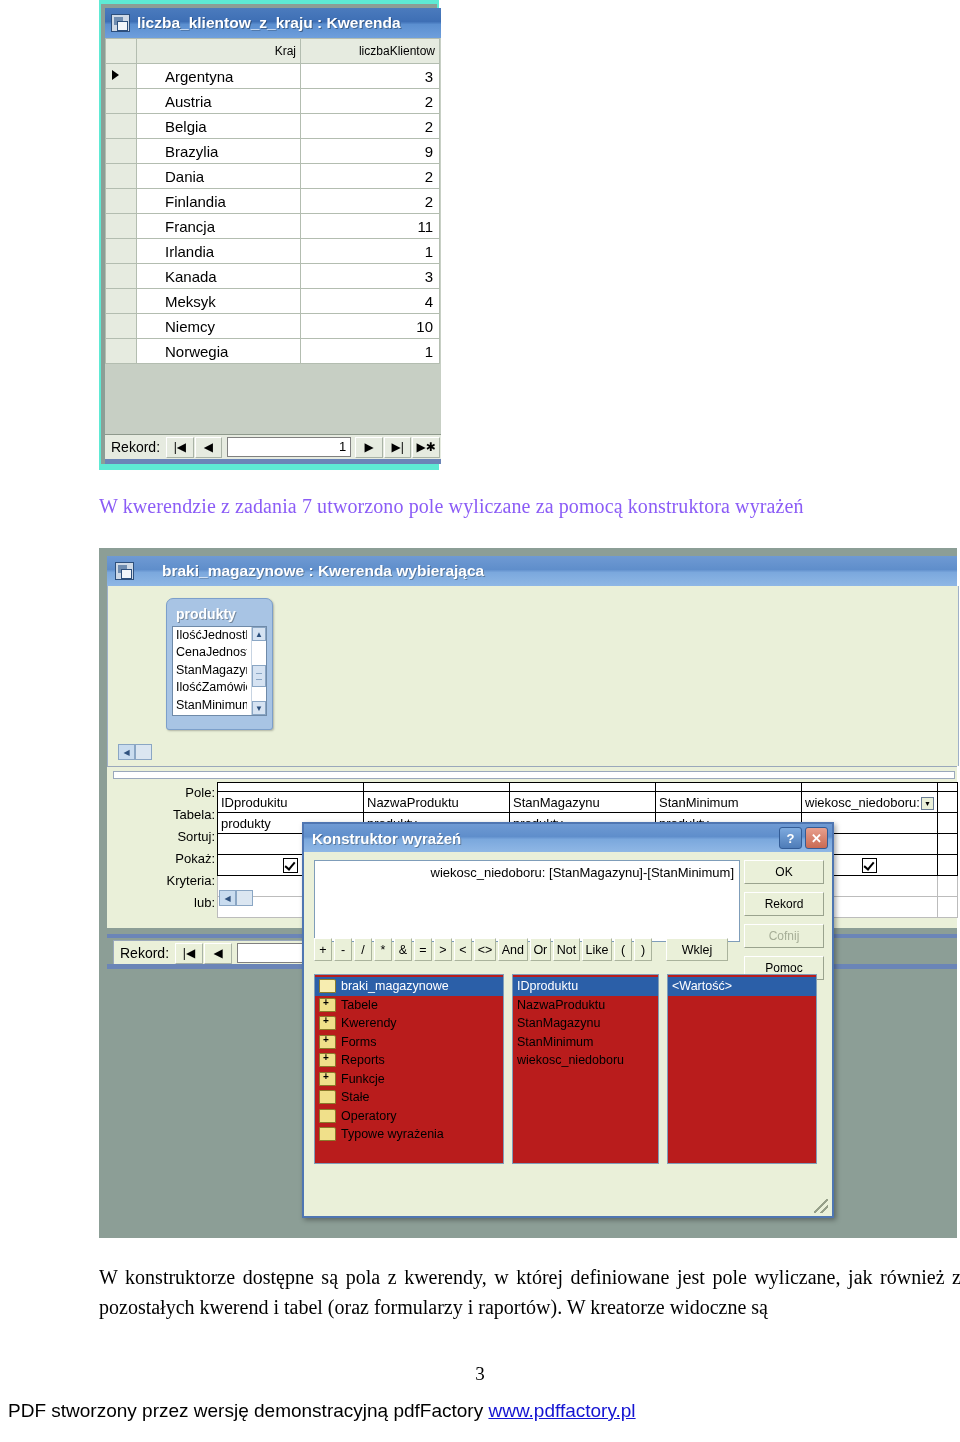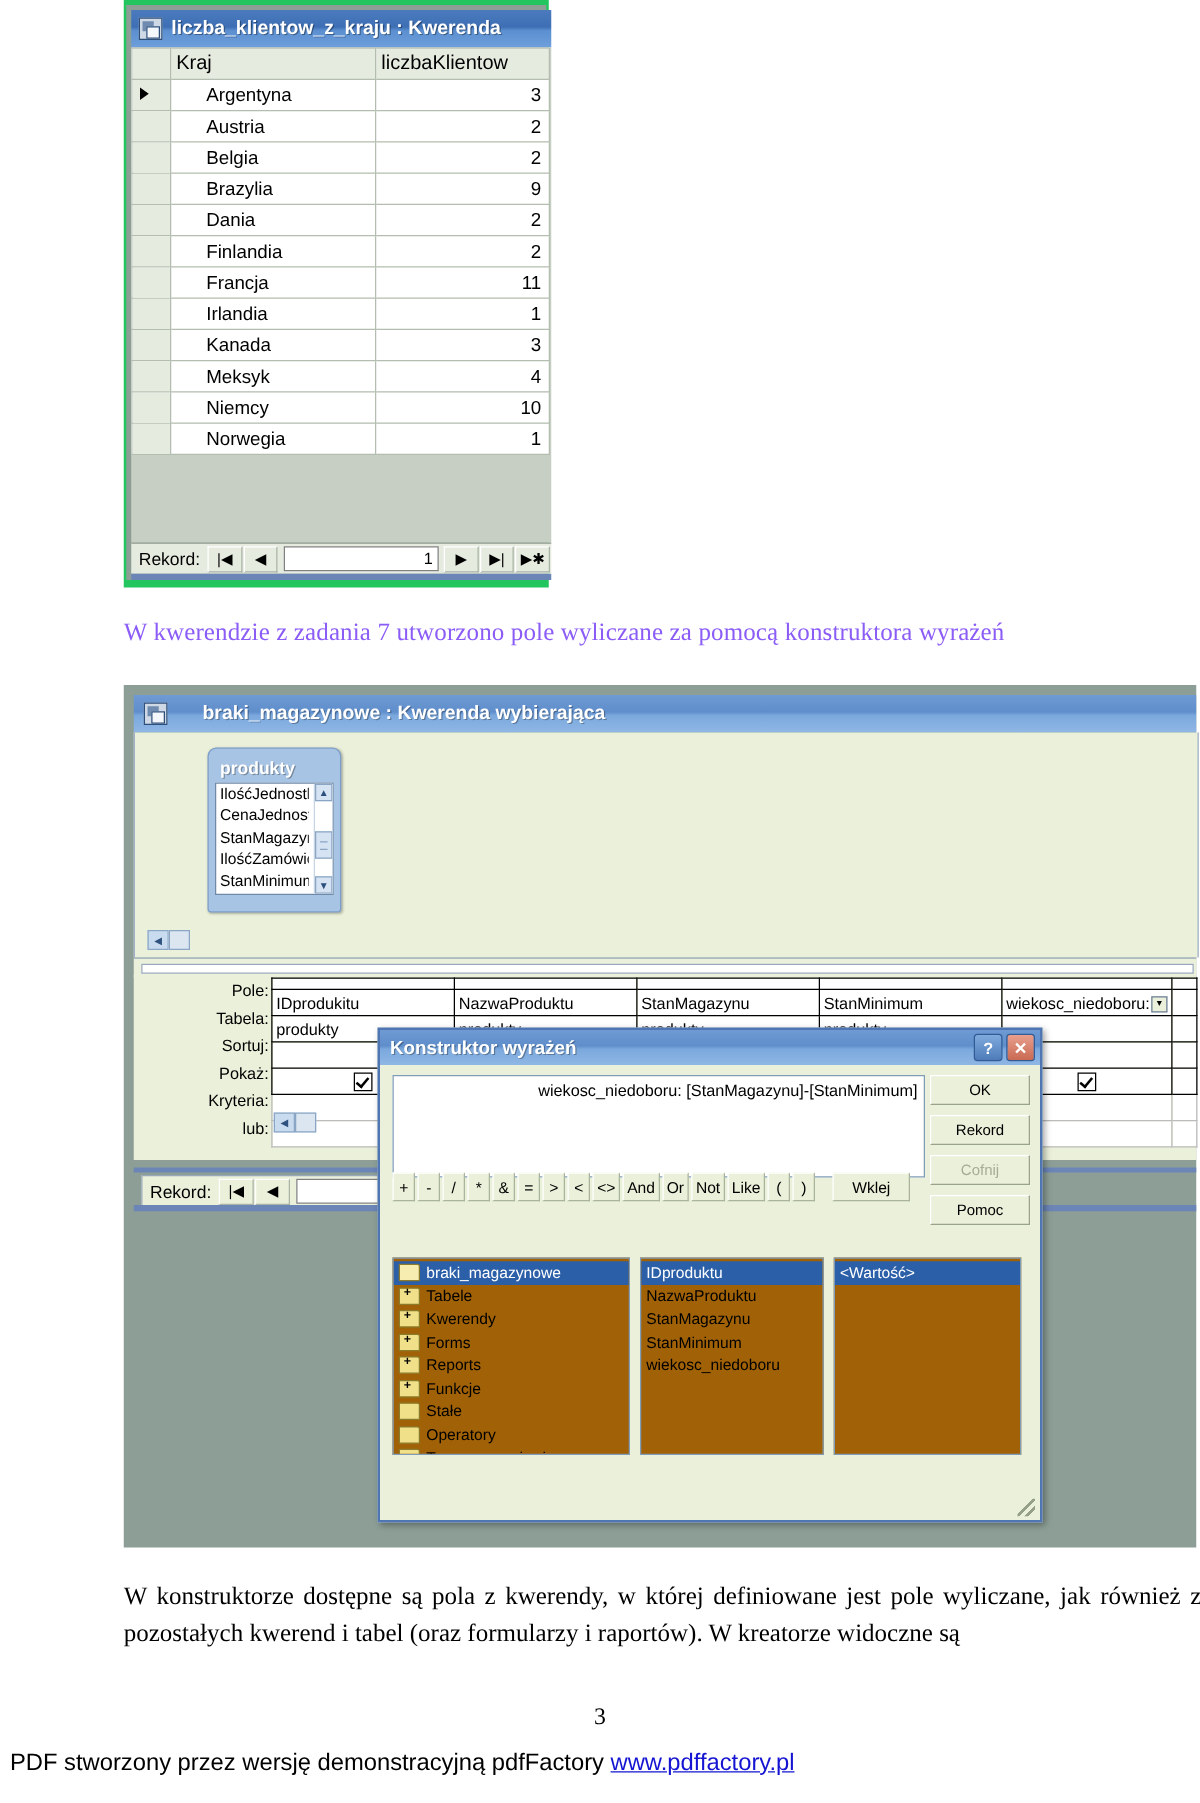--- a/index.html
+++ b/index.html
@@ -6,21 +6,21 @@
   body{
     width:960px;height:1442px;background:#ffffff;position:relative;
     font-family:"Liberation Sans",sans-serif;overflow:hidden;
   }
   
   .abs{position:absolute;}
 
   
   #shot1{
     position:absolute;left:99px;top:0px;width:340px;height:470px;
-    background:#22c55e;
+    background:#5eead4;
   }
   #shot1 .winbody{
     position:absolute;left:2px;top:4px;width:336px;height:460px;
     background:#8c9e96;
   }
   #shot1 .titlebar{
     position:absolute;left:4px;top:4px;width:336px;height:30px;
     background:linear-gradient(to bottom,#4b7bbd 0%,#3e6fb5 45%,#5b8fd0 55%,#6f9fdc 100%);
     display:flex;align-items:center;
   }
@@ -43,21 +43,21 @@
   #shot1 .gridwrap{
     position:absolute;left:4px;top:34px;width:336px;height:396px;
     background:#c7cfc4;overflow:hidden;
   }
   #shot1 table{border-collapse:collapse;table-layout:fixed;width:313px;
     background:#ffffff;font-size:15px;color:#000;}
   #shot1 td,#shot1 th{
     border:1px solid #b3bdb0;height:24px;padding:0 4px;font-weight:normal;
     overflow:hidden;white-space:nowrap;
   }
-  #shot1 th{background:#e6ebe0;text-align:left;font-size:16px;}
+  #shot1 th{background:#e6ebe0;text-align:right;font-size:12px;}
   #shot1 td.sel{background:#e6ebe0;width:22px;padding:0;position:relative;}
   #shot1 td.sel .tri{
     position:absolute;left:6px;top:6px;width:0;height:0;
     border-left:7px solid #000;border-top:5px solid transparent;border-bottom:5px solid transparent;
   }
   #shot1 td.country{width:155px;text-align:left;padding-left:28px;}
   #shot1 td.num{width:130px;text-align:right;padding-right:6px;}
   #shot1 th.c1{width:22px;background:#e6ebe0;}
   #shot1 th.c2{width:155px;}
   #shot1 th.c3{width:130px;}
@@ -257,21 +257,21 @@
   .dbtn{
     width:80px;height:24px;background:#eaf0d9;border:1px solid #9aa38e;
     border-top-color:#ffffff;border-left-color:#ffffff;
     display:flex;align-items:center;justify-content:center;font-size:12px;
     margin-bottom:8px;color:#000;box-sizing:border-box;
   }
   .dbtn.disabled{color:#a6ae97;}
   #dlg .panes{
     position:absolute;left:10px;top:150px;right:10px;height:190px;display:flex;gap:8px;
   }
-  .pane{background:#a16207;border:1px solid #7f9db9;overflow:hidden;position:relative;margin-top:32px;}
+  .pane{background:#b91c1c;border:1px solid #7f9db9;overflow:hidden;position:relative;}
   .pane ul{margin:0;padding:2px 0 0 0;}
   .pane li{
     list-style:none;font-size:12.5px;line-height:18.5px;padding-left:4px;
     white-space:nowrap;color:#000;display:flex;align-items:center;
   }
   .pane li.selected{background:#2b5fa8;color:#ffffff;}
   .folder{
     width:15px;height:12px;margin-right:5px;flex:0 0 auto;position:relative;
     background:#f0e08a;border:1px solid #8a7a2a;border-radius:1px 2px 1px 1px;
   }

